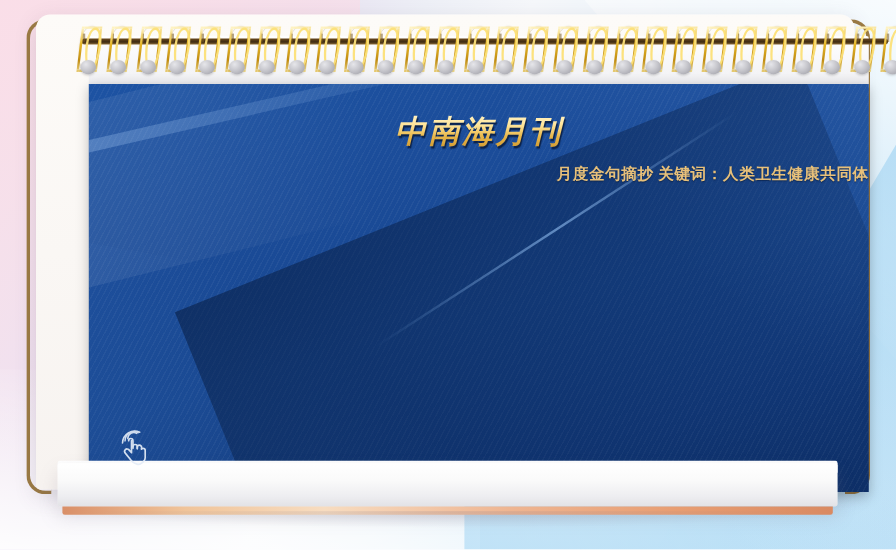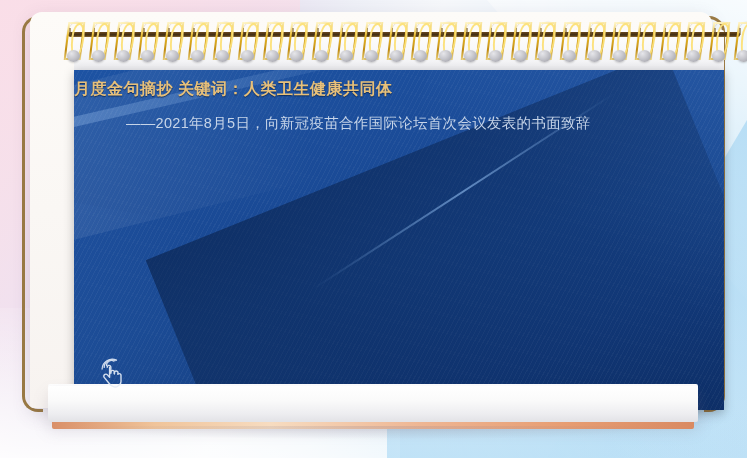--- a/index.html
+++ b/index.html
@@ -172,23 +172,23 @@
   #title{
     margin:22px 0 0 0;text-align:center;
     font-family:"Liberation Serif","DejaVu Serif",serif;
     font-weight:bold;font-style:italic;font-size:26px;letter-spacing:2px;
     background:linear-gradient(180deg,#fff6d4 0%,#ffe59a 35%,#e8b74a 62%,#c9902a 100%);
     -webkit-background-clip:text;background-clip:text;color:transparent;
     -webkit-text-fill-color:transparent;
     filter:drop-shadow(1.5px 2px 0 rgba(8,28,64,.85));
   }
   #subtitle{
-    margin:9px 0 0 0;text-align:left;
-    font-family:Liberation Sans, sans-serif;
-    font-weight:bold;font-size:16px;letter-spacing:.5px;
+    margin:9px 0 0 0;text-align:right;
+    font-family:Liberation Serif, serif;
+    font-weight:bold;font-size:13px;letter-spacing:.5px;
     color:#e7c07a;
     text-shadow:0 1px 1px rgba(8,28,64,.7);
   }
 
   #quote{
     margin:34px 52px 0 52px;
     font-family:"Liberation Serif","DejaVu Serif",serif;
     font-weight:bold;
     font-size:19.5px;line-height:1.52;
     color:#ffffff;text-indent:2em;text-align:justify;
@@ -425,22 +425,22 @@
     <div id="panel">
       <div class="tex"></div>
       <div class="sweep1"></div>
       <div class="sweep2"></div>
       <div class="sweep3"></div>
       <div class="bottomglow"></div>
       <div class="band"></div>
       <div class="band2"></div>
 
       <div class="content">
+        <h1 id="title">中南海月刊</h1>
         <div id="subtitle">月度金句摘抄  关键词：人类卫生健康共同体</div>
-        <p id="attribution">——2021年8月5日，向新冠疫苗合作国际论坛首次会议发表的书面致辞</p>
       </div>
 
       <svg id="tap-icon" viewBox="0 0 34 40" fill="none">
         <path d="M10.5 9.5a5 5 0 0 1 7.4-4.4" stroke="#dfe8f5" stroke-width="1.3" stroke-linecap="round" fill="none"></path>
         <path d="M8.2 11.4a7.6 7.6 0 0 1 10.9-6.9" stroke="#dfe8f5" stroke-width="1.3" stroke-linecap="round" fill="none"></path>
         <path d="M6.1 13.1A10.2 10.2 0 0 1 20.5 4.2" stroke="#dfe8f5" stroke-width="1.3" stroke-linecap="round" fill="none"></path>
         <path d="M13.6 11.2V21.3l-2.1-2.4c-.9-1-2.3-1-3.1-.1-.7.8-.7 2 .0 2.8l5.0 6.1c.9 1.1 2.1 2.1 3.4 2.6l1.4.5c1.2.4 2.5.2 3.5-.6l1.7-1.4c1.0-.8 1.6-2.0 1.6-3.3v-6.1c0-1.0-.8-1.8-1.8-1.8-.5 0-1.0.2-1.3.6" stroke="#e4ecf7" stroke-width="1.4" stroke-linejoin="round" stroke-linecap="round" fill="none"></path>
         <path d="M22.0 18.0v-1.2c0-1.0-.8-1.8-1.8-1.8s-1.8.8-1.8 1.8v1.0" stroke="#e4ecf7" stroke-width="1.4" stroke-linejoin="round" stroke-linecap="round" fill="none"></path>
         <path d="M18.4 17.8v-1.6c0-1.0-.8-1.8-1.8-1.8s-1.8.8-1.8 1.8v1.4" stroke="#e4ecf7" stroke-width="1.4" stroke-linejoin="round" stroke-linecap="round" fill="none"></path>
         <path d="M14.8 16.2v-5.0c0-1.0-.8-1.8-1.8-1.8s-1.8.8-1.8 1.8" stroke="#e4ecf7" stroke-width="1.4" stroke-linejoin="round" stroke-linecap="round" fill="none"></path>

